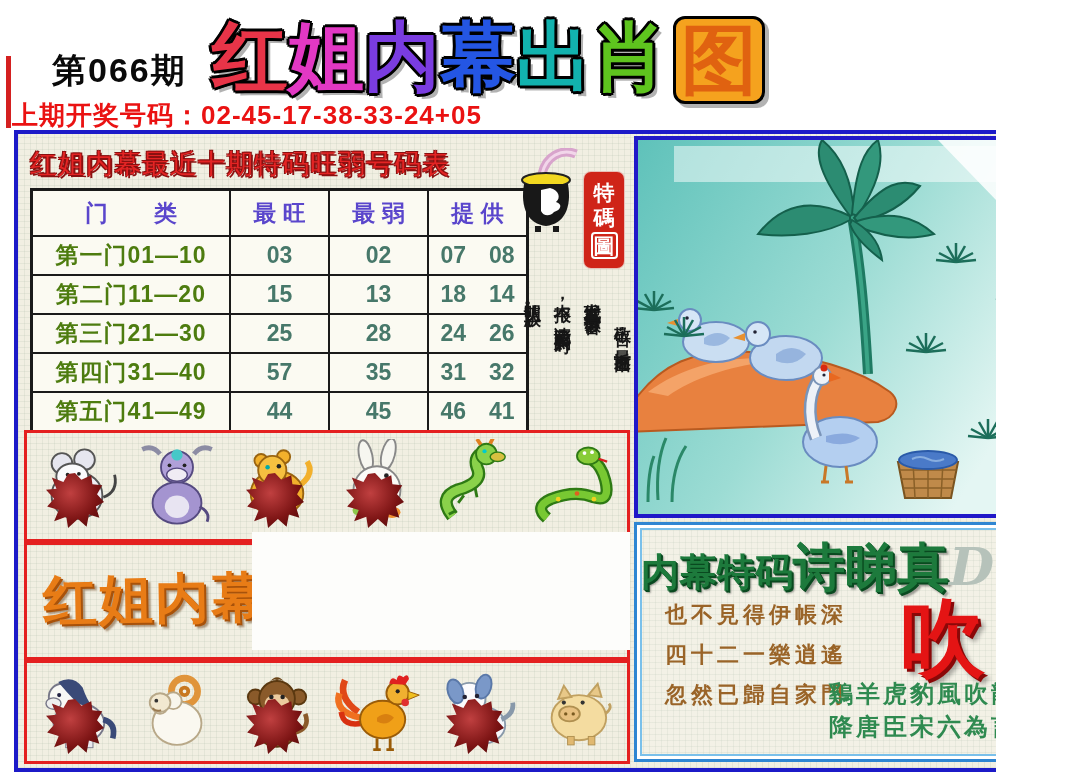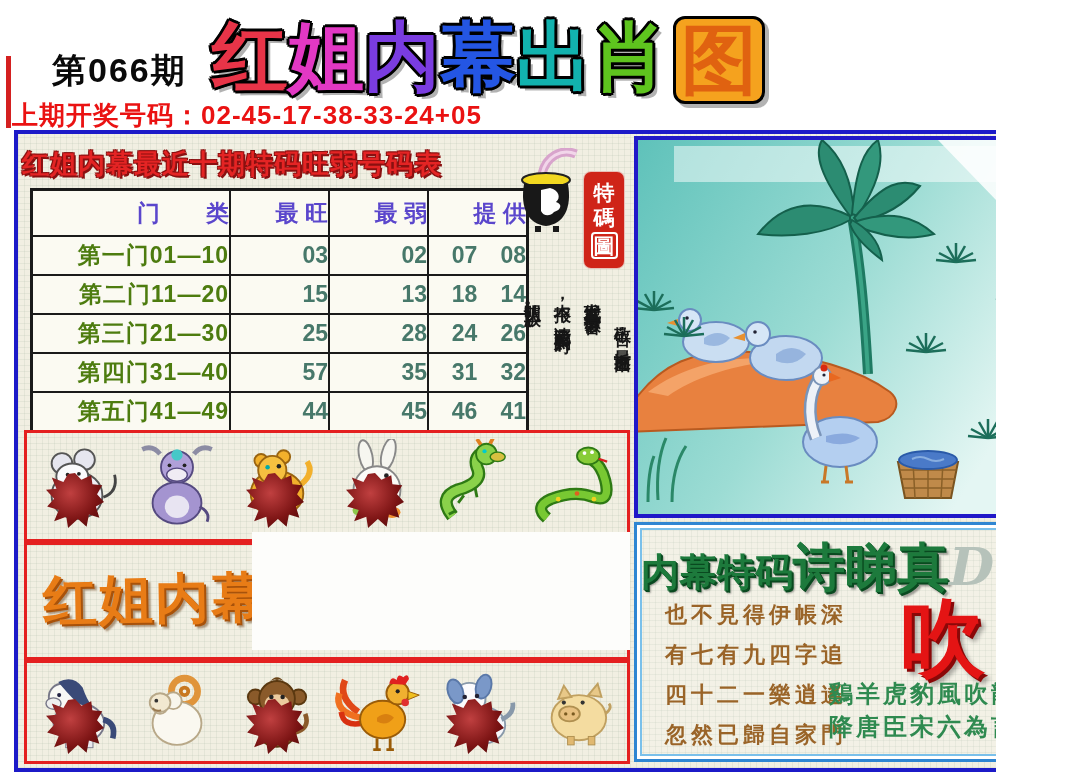--- a/index.html
+++ b/index.html
@@ -21,24 +21,24 @@
   .last-draw{position:absolute;left:12px;top:98px;font-size:26px;font-weight:700;color:#ea1212;letter-spacing:1px}
 
   
   .frame{position:absolute;left:14px;top:130px;width:1044px;height:634px;border:4px solid #1c1ac8;
          background-color:#f1efe2;
          background-image:repeating-linear-gradient(0deg,rgba(150,170,150,.14) 0 1px,transparent 1px 6px),
                           repeating-linear-gradient(90deg,rgba(150,170,150,.14) 0 1px,transparent 1px 6px)}
   .frame>*{position:absolute}
 
   
-  .table-title{left:4px;top:12px;font-size:27px;font-weight:700;color:#e42424;letter-spacing:1px;
+  .table-title{left:12px;top:12px;font-size:27px;font-weight:400;color:#e42424;letter-spacing:1px;
                text-shadow:2px 2px 0 #8a1010,-1px -1px 0 #8a1010,1px -1px 0 #8a1010,-1px 1px 0 #8a1010}
   table.hotcold{left:12px;top:54px;border-collapse:collapse;background:#fbfaf2;border:3px solid #1a1a1a}
-  table.hotcold th,table.hotcold td{border:2.5px solid #1a1a1a;font-size:23px;text-align:right;padding:0}
+  table.hotcold th,table.hotcold td{border:2.5px solid #1a1a1a;font-size:23px;text-align:center;padding:0}
   table.hotcold th{height:44px;color:#5a46cc;font-weight:800}
   th.w-gate,td.gate{width:196px}
   th.w-num,td.num{width:97px}
   table.hotcold td{height:37px}
   td.gate{color:#4d7c0f;font-weight:700;text-align:left;padding-left:14px;letter-spacing:1px}
   td.num{color:#47786a;font-weight:700;white-space:pre}
 
   
   .pot{left:498px;top:14px;width:64px;height:88px}
   .seal{left:566px;top:38px;width:40px;height:96px;background:#cf2418;border-radius:7px;
@@ -432,21 +432,20 @@
         <path d="M20 360 C 18 330 22 312 28 298 M34 362 C 34 334 40 318 48 306 M10 362 C 10 340 12 326 16 316" stroke="#2a8868" stroke-width="3" fill="none"></path>
       </svg>
     </div>
 
     <div class="poem">
       <div class="poem-title">
         <span class="small">内幕特码</span><span class="big">诗睇真</span><span class="flourish">D</span>
       </div>
       <div class="poem-lines">
         <div>也不見得伊帳深</div>
-        <div>有七有九四字追</div>
         <div>四十二一樂逍遙</div>
         <div>忽然已歸自家門</div>
       </div>
       <div class="big-char">吹</div>
       <div class="tail-lines">
         <div>鷄羊虎豹風吹龍</div>
         <div>降唐臣宋六為言</div>
       </div>
     </div>
 

